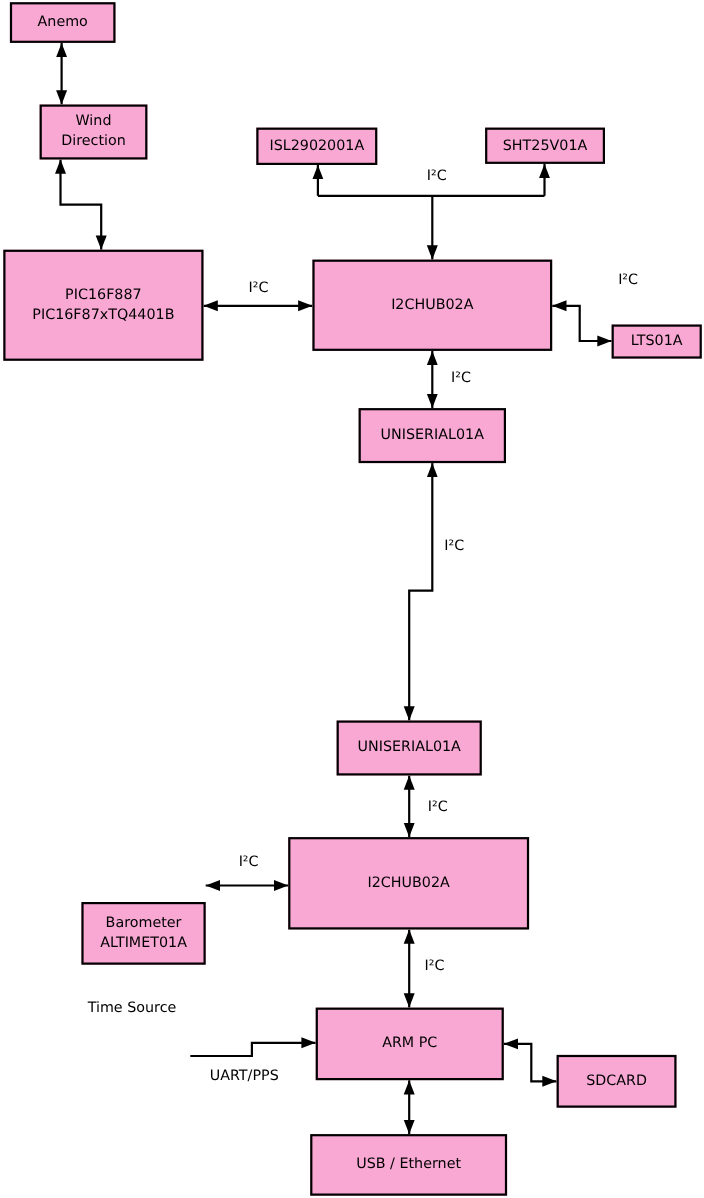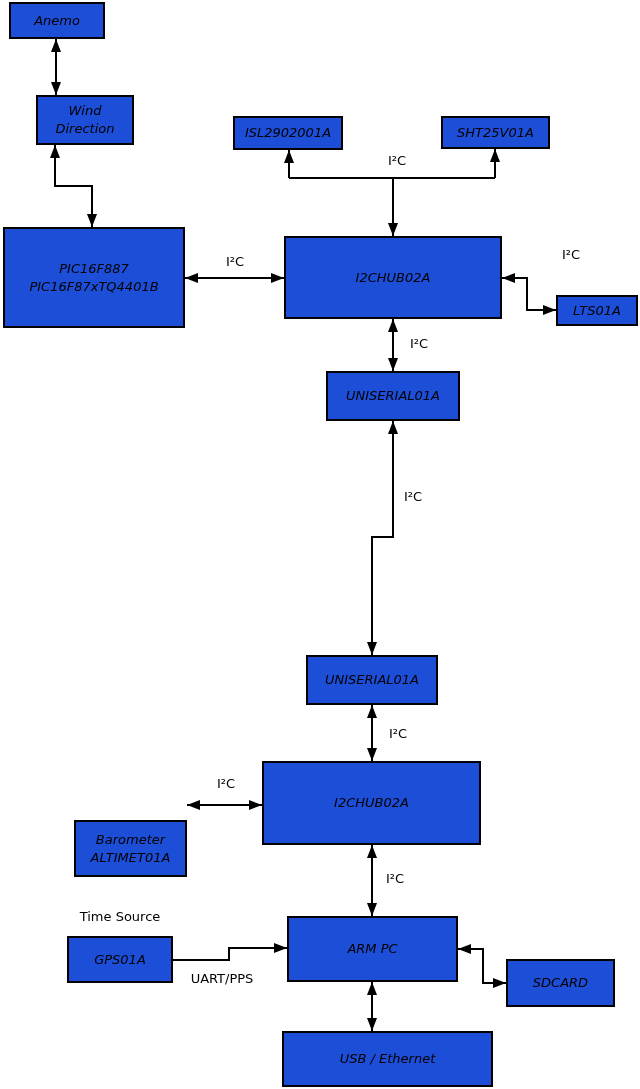--- a/index.html
+++ b/index.html
@@ -14,30 +14,29 @@
   }
   #edges {
     position: absolute;
     left: 0; top: 0;
     pointer-events: none;
   }
   .node {
     position: absolute;
     box-sizing: border-box;
     border: 2px solid #000000;
-    background: #1d4ed8;
+    background: #f9a8d4;
     display: flex;
     flex-direction: column;
     align-items: center;
     justify-content: center;
     text-align: center;
     font-size: 13px;
     line-height: 18px;
     white-space: nowrap;
-    font-style: italic;
   }
   .edge-label {
     position: absolute;
     font-size: 13px;
     line-height: 14px;
     transform: translate(-50%, -50%);
     white-space: nowrap;
   }
   
   .n-anemo      { left: 9px;   top: 2px;    width: 96px;  height: 37px; }
@@ -47,21 +46,21 @@
   .n-sht        { left: 441px; top: 116px;  width: 109px; height: 33px; text-align: right; }
   .n-hub1       { left: 284px; top: 236px;  width: 218px; height: 83px; }
   .n-lts        { left: 556px; top: 295px;  width: 82px;  height: 31px; }
   .n-uni1       { left: 326px; top: 371px;  width: 134px; height: 50px; }
   .n-uni2       { left: 306px; top: 655px;  width: 132px; height: 50px; }
   .n-hub2       { left: 262px; top: 761px;  width: 219px; height: 84px; }
   .n-baro       { left: 74px;  top: 776px;  width: 113px; height: 57px; margin-top: 44px; }
   .n-gps        { left: 67px;  top: 936px;  width: 106px; height: 47px; }
   .n-armpc      { left: 287px; top: 916px;  width: 171px; height: 66px; }
   .n-sdcard     { left: 506px; top: 959px;  width: 109px; height: 48px; justify-content: center; }
-  .n-usb        { left: 282px; top: 1031px; width: 211px; height: 56px; }
+  .n-usb        { left: 282px; top: 1031px; width: 179px; height: 56px; }
   
   .l-pic-hub      { left: 235px; top: 262px; }
   .l-sensor-bus   { left: 397px; top: 161px; }
   .l-hub-lts      { left: 571px; top: 255px; }
   .l-hub-uni      { left: 419px; top: 344px; }
   .l-uni-link     { left: 413px; top: 497px; }
   .l-uni-hub2     { left: 398px; top: 734px; }
   .l-baro-hub2    { left: 226px; top: 784px; }
   .l-hub2-armpc   { left: 395px; top: 879px; }
   .l-time-source  { left: 120px; top: 917px; }
@@ -138,23 +137,20 @@
 
   <div class="node n-hub2">
     <span>I2CHUB02A</span>
   </div>
 
   <div class="node n-baro">
     <span>Barometer</span>
     <span>ALTIMET01A</span>
   </div>
 
-  <div class="node n-gps">
-    <span>GPS01A</span>
-  </div>
 
   <div class="node n-armpc">
     <span>ARM PC</span>
   </div>
 
   <div class="node n-sdcard">
     <span>SDCARD</span>
   </div>
 
   <div class="node n-usb">

